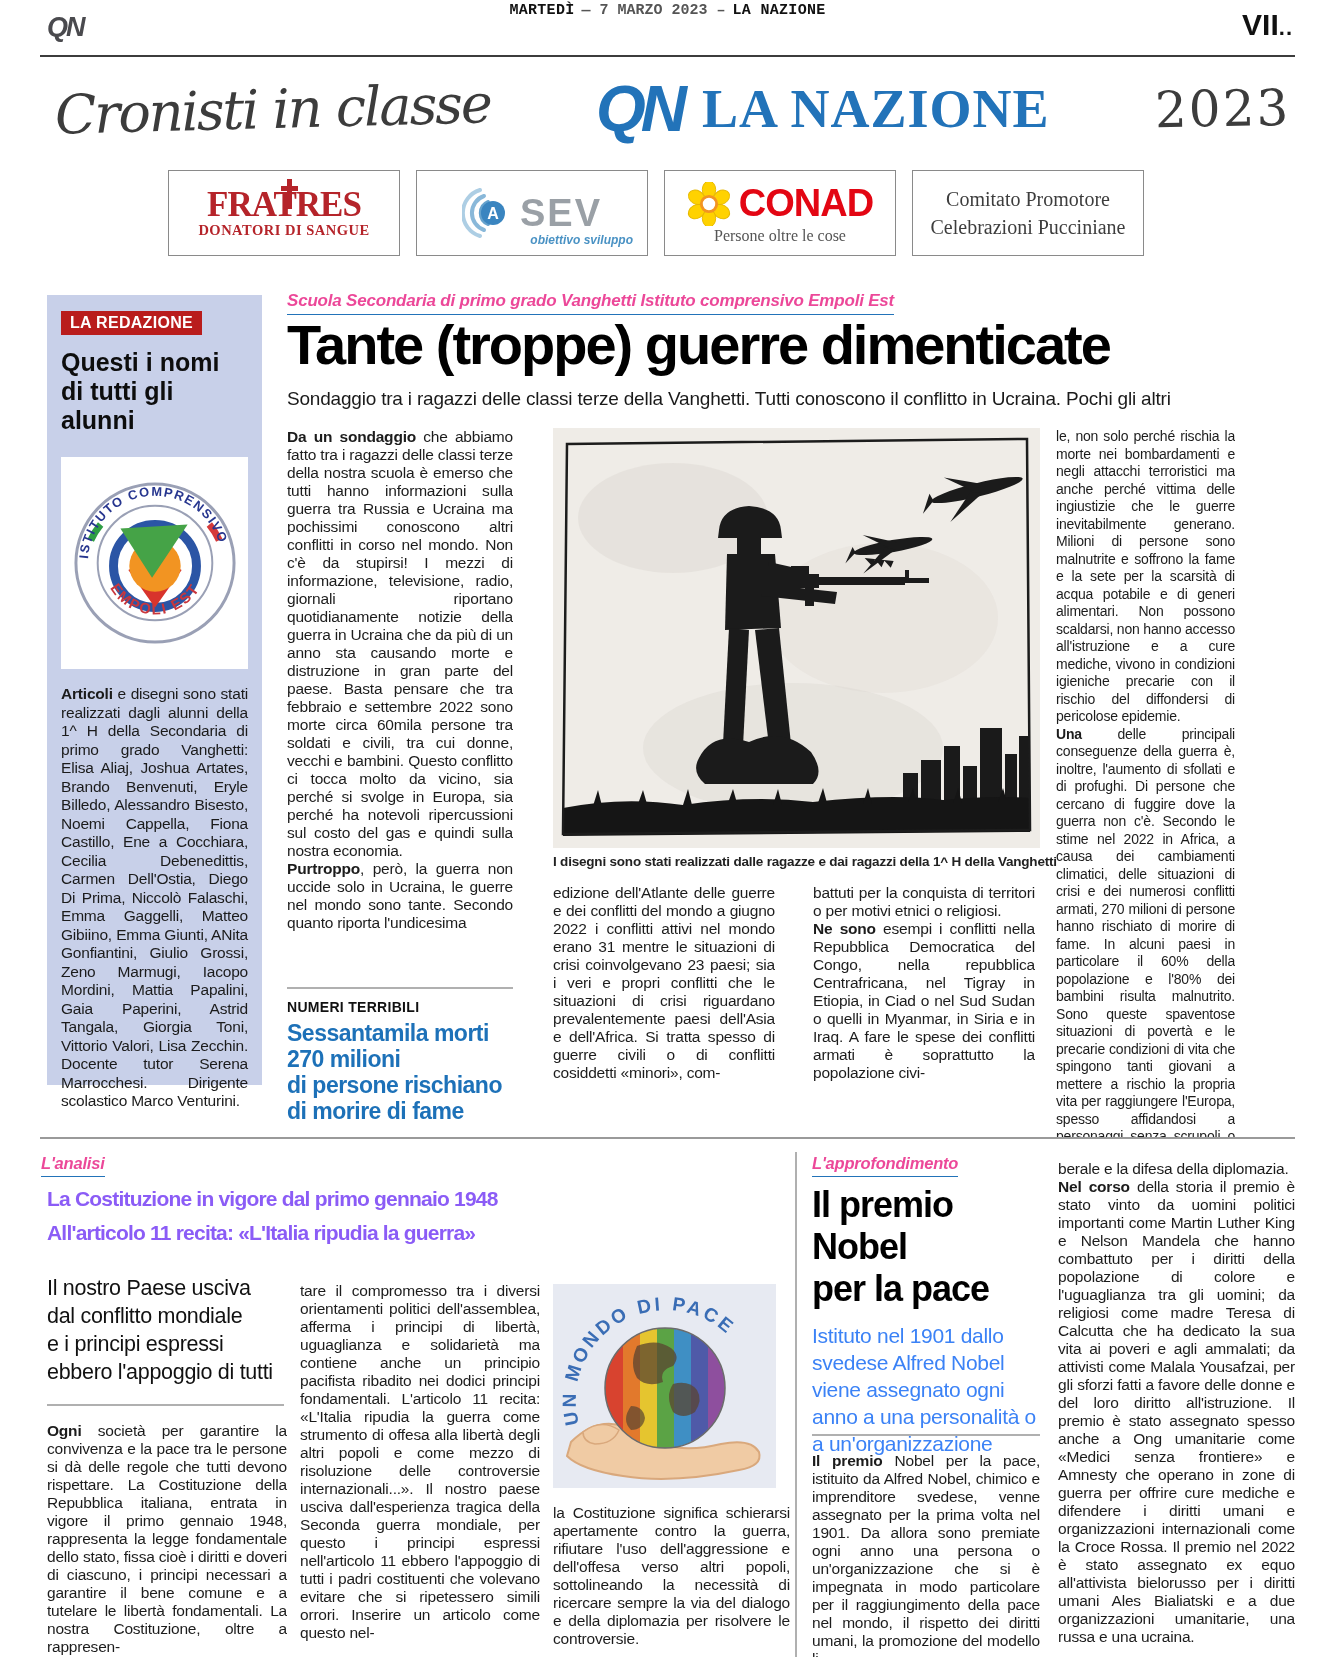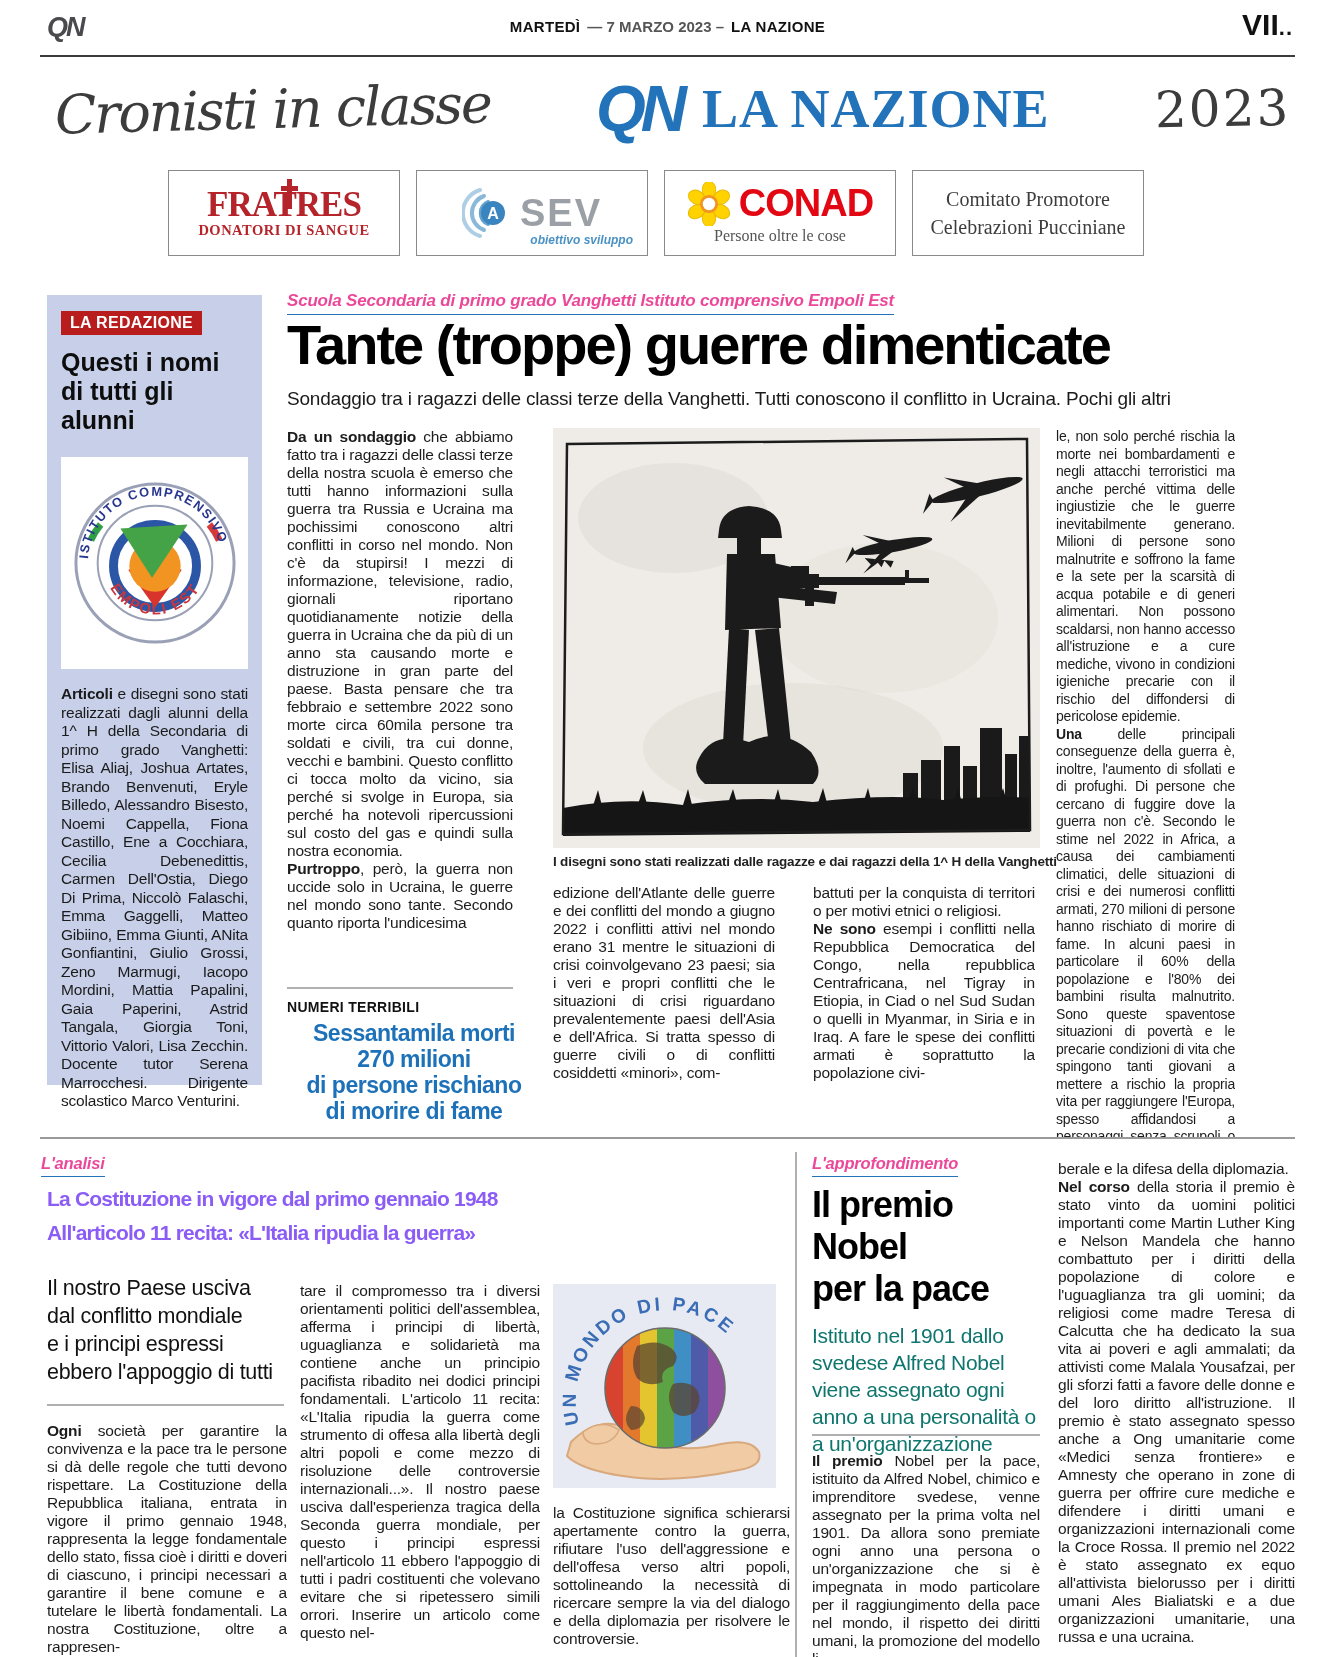--- a/index.html
+++ b/index.html
@@ -57,34 +57,34 @@
   .bt { font-size:15.5px; line-height:18px; text-align:justify; letter-spacing:-0.2px; color:#1c1c1c; }
   .bt p { margin:0; }
   .headline-main { font-size:56px; font-weight:bold; letter-spacing:-2px; color:#000; line-height:58px; }
   .subtitle-main { font-size:19px; color:#1a1a1a; letter-spacing:-0.2px; }
   .numbers-label { font-size:14px; font-weight:bold; color:#111; letter-spacing:0.3px; }
   .numbers-text { font-size:23px; line-height:26px; font-weight:bold; color:#1d71b8; letter-spacing:-0.5px; }
   .caption { font-size:13.5px; font-weight:bold; color:#222; letter-spacing:-0.2px; }
   .headline-2 { font-size:21px; font-weight:bold; letter-spacing:-0.8px; line-height:34px; color:#8b5cf6; }
   .lead-2 { font-size:21.5px; line-height:28px; letter-spacing:-0.3px; color:#111; }
   .headline-3 { font-size:36px; font-weight:bold; letter-spacing:-1px; line-height:42px; color:#000; }
-  .lead-3 { font-size:21px; line-height:27px; letter-spacing:-0.3px; color:#0f766e; }
+  .lead-3 { font-size:21px; line-height:27px; letter-spacing:-0.3px; color:#3b82f6; }
   .hdiv { background:#b0b0b0; height:1.5px; }
   .vdiv { background:#b0b0b0; width:1.5px; }
   .midrule { background:#9a9a9a; height:1.5px; }
   .narrow { font-size:14px; line-height:17.5px; }
   .photo-frame { background:#e9e5e0; }
 </style>
 </head>
 <body>
 
 <div class="page">
 
   <div class="abs qn-top" style="left:47px; top:12px;">QN</div>
-  <div class="abs dateline" style="left:0; right:0; top:18px;">
+  <div class="abs dateline" style="left:0; right:0; top:2px;font-family:Liberation Mono, monospace;">
     <span class="w">MARTEDÌ</span>
     <span class="d">— 7 MARZO 2023 –</span>
     <span class="b">LA NAZIONE</span>
   </div>
   <div class="abs pagenum" style="right:42px; top:8px;">
     <span>VII</span><span class="dots">..</span>
   </div>
   <div class="abs toprule" style="left:40px; top:55px; width:1255px;"></div>
 
   <div class="abs masthead" style="left:55px; top:66px; width:1235px; height:86px;">
@@ -180,21 +180,21 @@
   <div class="abs headline-main" style="left:287px; top:316px; width:948px;">Tante (troppe) guerre dimenticate</div>
   <div class="abs subtitle-main" style="left:287px; top:388px; width:948px;">Sondaggio tra i ragazzi delle classi terze della Vanghetti. Tutti conoscono il conflitto in Ucraina. Pochi gli altri</div>
 
   <div class="abs bt clip" style="left:287px; top:428px; width:226px; height:545px;">
     <p><b>Da un sondaggio</b><span> che abbiamo fatto tra i ragazzi delle classi terze della nostra scuola è emerso che tutti hanno informazioni sulla guerra tra Russia e Ucraina ma pochissimi conoscono altri conflitti in corso nel mondo. Non c'è da stupirsi! I mezzi di informazione, televisione, radio, giornali riportano quotidianamente notizie della guerra in Ucraina che da più di un anno sta causando morte e distruzione in gran parte del paese. Basta pensare che tra febbraio e settembre 2022 sono morte circa 60mila persone tra soldati e civili, tra cui donne, vecchi e bambini. Questo conflitto ci tocca molto da vicino, sia perché si svolge in Europa, sia perché ha notevoli ripercussioni sul costo del gas e quindi sulla nostra economia.</span></p>
     <p><b>Purtroppo</b><span>, però, la guerra non uccide solo in Ucraina, le guerre nel mondo sono tante. Secondo quanto riporta l'undicesima</span></p>
   </div>
 
   <div class="abs hdiv" style="left:287px; top:987px; width:226px;"></div>
   <div class="abs numbers-label" style="left:287px; top:999px;">NUMERI TERRIBILI</div>
-  <div class="abs numbers-text pre" style="left:294px; top:1020px; width:240px;text-align:center;">Sessantamila morti
+  <div class="abs numbers-text pre" style="left:287px; top:1020px; width:240px;">Sessantamila morti
 270 milioni
 di persone rischiano
 di morire di fame</div>
 
   <div class="abs photo-frame" style="left:553px; top:428px; width:487px; height:420px;">
     <svg width="487" height="420" viewBox="0 0 487 420">
       <rect width="487" height="420" fill="#efece7"></rect>
       <ellipse cx="120" cy="90" rx="95" ry="55" fill="#d8d2cc" opacity="0.35"></ellipse>
       <ellipse cx="330" cy="190" rx="115" ry="75" fill="#ddd8d2" opacity="0.3"></ellipse>
       <ellipse cx="240" cy="320" rx="150" ry="65" fill="#d5cfc9" opacity="0.3"></ellipse>

